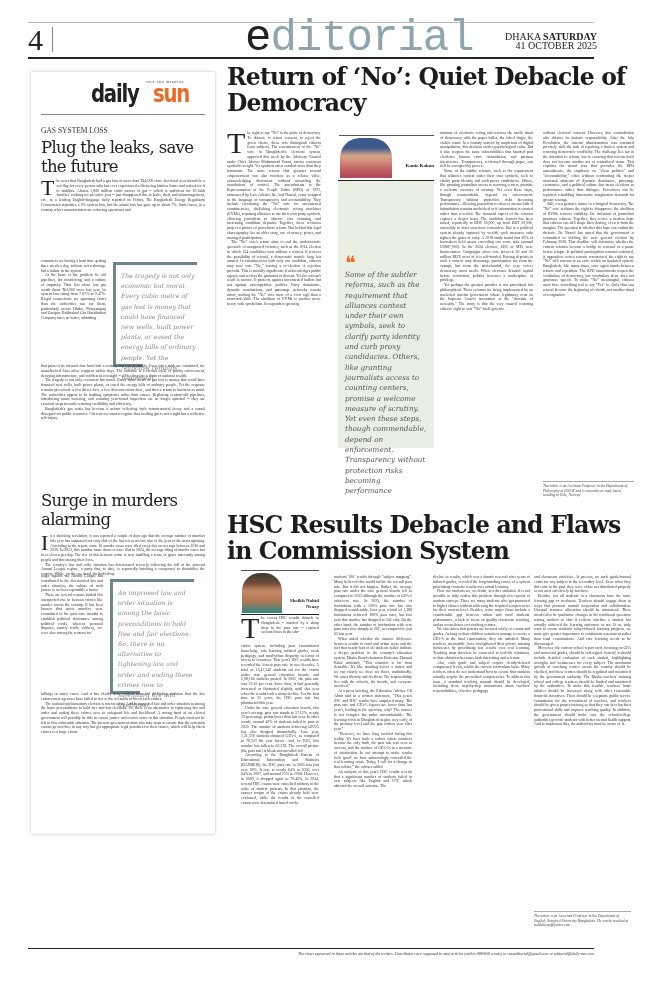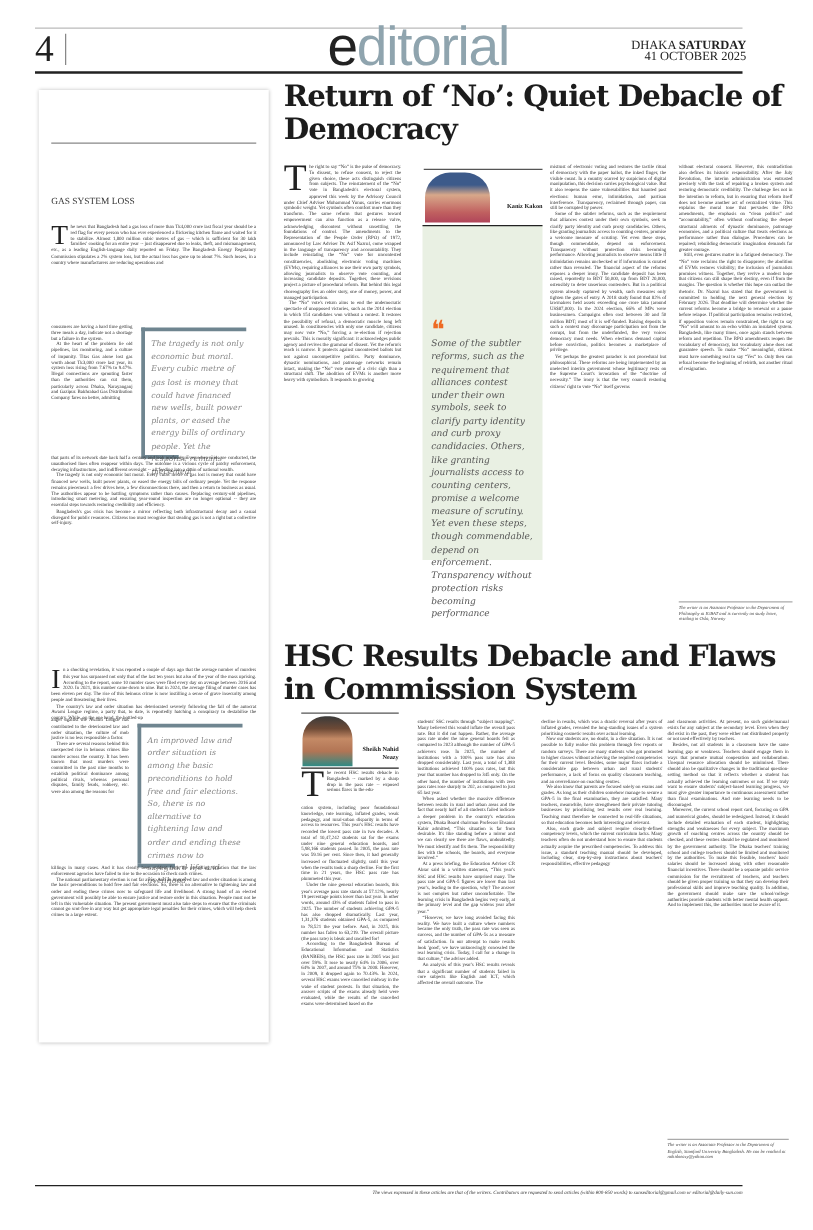--- a/index.html
+++ b/index.html
@@ -4,34 +4,34 @@
 <style>
   * { box-sizing: border-box; margin: 0; padding: 0; }
   body { width: 650px; height: 984px; background: #fff; font-family: "DejaVu Serif", serif; color: #222; position: relative; overflow: hidden; }
   .abs { position: absolute; }
   .txt { font-family: "Liberation Serif", serif; font-size: 3.9px; line-height: 4.75px; text-align: justify; color: #333; }
   .txt p { text-indent: 4px; }
   .txt p.noind { text-indent: 0; }
   #toprule2 { left: 28px; top: 22px; width: 566px; height: 1px; background: #bbb; }
   #pagenum { left: 28px; top: 24px; font-family: "Liberation Serif", serif; font-size: 30px; line-height: 32px; color: #222; font-weight: 300; }
   #pagenum-bar { left: 52px; top: 27px; width: 1px; height: 25px; background: #888; }
-  #section-title { left: 262px; top: 16px; font-family: Liberation Sans, sans-serif; font-size: 44px; line-height: 44px; letter-spacing: -1px; }
+  #section-title { left: 245px; top: 16px; font-family: Liberation Mono, monospace; font-size: 44px; line-height: 44px; letter-spacing: -1px; }
   #section-title .e { color: #222; }
   #section-title .rest { color: #8fa4ae; }
   #dateline { right: 53px; top: 32px; text-align: right; font-family: "Liberation Serif", serif; font-size: 10px; line-height: 9px; color: #222; }
   #dateline b { font-weight: bold; }
   #headrule { left: 28px; top: 57px; width: 566px; height: 2px; background: #222; }
 
   #sidebar { left: 31px; top: 72px; width: 184px; height: 762px; background: #fff; box-shadow: 0 0 3px rgba(0,0,0,0.25); }
   #logo { left: 36px; top: 6px; width: 140px; height: 30px; }
   #logo .daily { position: absolute; left: 24px; top: 3px; font-family: "DejaVu Sans", sans-serif; font-weight: bold; font-size: 24px; line-height: 26px; color: #222; letter-spacing: -1.5px; transform: scaleX(0.82); transform-origin: left; }
   #logo .sun { position: absolute; left: 86px; top: 3px; font-family: "DejaVu Sans", sans-serif; font-weight: bold; font-size: 24px; line-height: 26px; color: #ee6a22; letter-spacing: -1.5px; transform: scaleX(0.82); transform-origin: left; }
   #logo .tag { position: absolute; left: 79px; top: 3px; font-family: "DejaVu Sans", sans-serif; font-size: 2.6px; letter-spacing: 0.6px; color: #333; }
   #logo-rule { left: 10px; top: 42px; width: 164px; height: 1px; background: #888; }
-  #kicker1 { left: 10px; top: 54px; font-family: "Liberation Serif", serif; font-size: 7.5px; color: #333; margin-top: 30px; }
+  #kicker1 { left: 10px; top: 54px; font-family: "Liberation Serif", serif; font-size: 7.5px; color: #333; }
   .ed-head { font-family: "DejaVu Serif", serif; font-weight: normal; color: #222; letter-spacing: -0.7px; }
   #ed1-title { left: 10px; top: 66px; width: 170px; font-size: 16.5px; line-height: 19px; }
   .dropcap { float: left; font-family: "Liberation Serif", serif; font-size: 22px; line-height: 17px; margin-right: 2px; color: #222; }
   #ed1-body1 { left: 10px; top: 107px; width: 164px; }
   #ed1-body2 { left: 10px; top: 187px; width: 65px; }
   #ed1-pull { left: 82px; top: 190px; width: 84px; height: 102px; border-left: 3px solid #6f8590; border-top: 3px solid #6f8590; padding: 6px 0 0 5px; }
   #ed1-pull .pq-bot { position: absolute; left: -3px; bottom: -3px; width: 30px; height: 3px; background: #6f8590; }
   .pq { font-family: "DejaVu Serif", serif; font-style: italic; font-size: 6.3px; line-height: 10.2px; color: #888; }
   #ed1-body3 { left: 10px; top: 292px; width: 164px; }
   #ed2-title { left: 10px; top: 419px; width: 170px; font-size: 16.5px; line-height: 19px; }
@@ -79,40 +79,47 @@
 <div class="abs" id="pagenum">4</div>
 <div class="abs" id="pagenum-bar"></div>
 <div class="abs" id="section-title"><span class="e">e</span><span class="rest">ditorial</span></div>
 <div class="abs" id="dateline">
   <div><span>DHAKA</span> <b>SATURDAY</b></div>
   <div>41 OCTOBER 2025</div>
 </div>
 <div class="abs" id="headrule"></div>
 
 <div class="abs" id="sidebar">
+  <div class="abs" id="logo">
+    <span class="daily">daily</span>
+    <span class="tag">TRUE AND IMPARTIAL</span>
+    <span class="sun">sun</span>
+  </div>
   <div class="abs" id="logo-rule"></div>
 
   <div class="abs" id="kicker1">GAS SYSTEM LOSS</div>
+  <h2 class="abs ed-head" id="ed1-title">Plug the leaks, save the future</h2>
   <div class="abs txt" id="ed1-body1">
     <p class="noind"><span class="dropcap">T</span><span>he news that Bangladesh had a gas loss of more than Tk4,000 crore last fiscal year should be a red flag for every person who has ever experienced a flickering kitchen flame and waited for it to stabilize. Almost 1,800 million cubic metres of gas -- which is sufficient for 30 lakh families' cooking for an entire year -- just disappeared due to leaks, theft, and mismanagement, etc., as a leading English-language daily reported on Friday. The Bangladesh Energy Regulatory Commission stipulates a 2% system loss, but the actual loss has gone up to about 7%. Such losses, in a country where manufacturers are reducing operations and</span></p>
   </div>
   <div class="abs txt" id="ed1-body2">
     <p class="noind">consumers are having a hard time getting three meals a day, indicate not a shortage but a failure in the system.</p>
     <p>At the heart of the problem lie old pipelines, lax monitoring, and a culture of impunity. Titas Gas alone lost gas worth about Tk3,000 crore last year, its system loss rising from 7.67% to 9.47%. Illegal connections are sprouting faster than the authorities can cut them, particularly across Dhaka, Narayanganj and Gazipur. Bakhrabad Gas Distribution Company fares no better, admitting</p>
   </div>
   <div class="abs" id="ed1-pull">
     <div class="pq">The tragedy is not only economic but moral. Every cubic metre of gas lost is money that could have financed new wells, built power plants, or eased the energy bills of ordinary people. Yet the response remains piecemeal</div>
     <div class="pq-bot"></div>
   </div>
   <div class="abs txt" id="ed1-body3">
     <p class="noind">that parts of its network date back half a century and leak profusely. Even when raids are conducted, the unauthorised lines often reappear within days. The outcome is a vicious cycle of patchy enforcement, decaying infrastructure, and indifferent oversight -- all feeding into a drain of national wealth.</p>
     <p>The tragedy is not only economic but moral. Every cubic metre of gas lost is money that could have financed new wells, built power plants, or eased the energy bills of ordinary people. Yet the response remains piecemeal: a few drives here, a few disconnections there, and then a return to business as usual. The authorities appear to be battling symptoms rather than causes. Replacing century-old pipelines, introducing smart metering, and ensuring year-round inspection are no longer optional -- they are essential steps towards restoring credibility and efficiency.</p>
     <p>Bangladesh's gas crisis has become a mirror reflecting both infrastructural decay and a casual disregard for public resources. Citizens too must recognise that stealing gas is not a right but a collective self-injury.</p>
   </div>
 
+  <h2 class="abs ed-head" id="ed2-title">Surge in murders alarming</h2>
   <div class="abs txt" id="ed2-body1">
     <p class="noind"><span class="dropcap">I</span><span>n a shocking revelation, it was reported a couple of days ago that the average number of murders this year has surpassed not only that of the last ten years but also of the year of the mass uprising. According to the report, some 10 murder cases were filed every day on average between 2016 and 2020. In 2021, this number came down to nine. But in 2024, the average filing of murder cases has been eleven per day. The rise of this heinous crime is now instilling a sense of grave insecurity among people and threatening their lives.</span></p>
     <p>The country's law and order situation has deteriorated severely following the fall of the autocrat Awami League regime, a party that, to date, is reportedly hatching a conspiracy to destabilise the country. While, on the one hand, the bottled-up</p>
   </div>
   <div class="abs txt" id="ed2-body2">
     <p class="noind">anger against the Awami League has contributed to the deteriorated law and order situation, the culture of mob justice is no less responsible a factor.</p>
     <p>There are several reasons behind this unexpected rise in heinous crimes like murder across the country. It has been known that most murders were committed in the past nine months to establish political dominance among political rivals, whereas personal disputes, family feuds, robbery, etc. were also among the reasons for</p>
   </div>
   <div class="abs" id="ed2-pull">
     <div class="pq">An improved law and order situation is among the basic preconditions to hold free and fair elections. So, there is no alternative to tightening law and order and ending these crimes now to safeguard life and livelihood</div>

